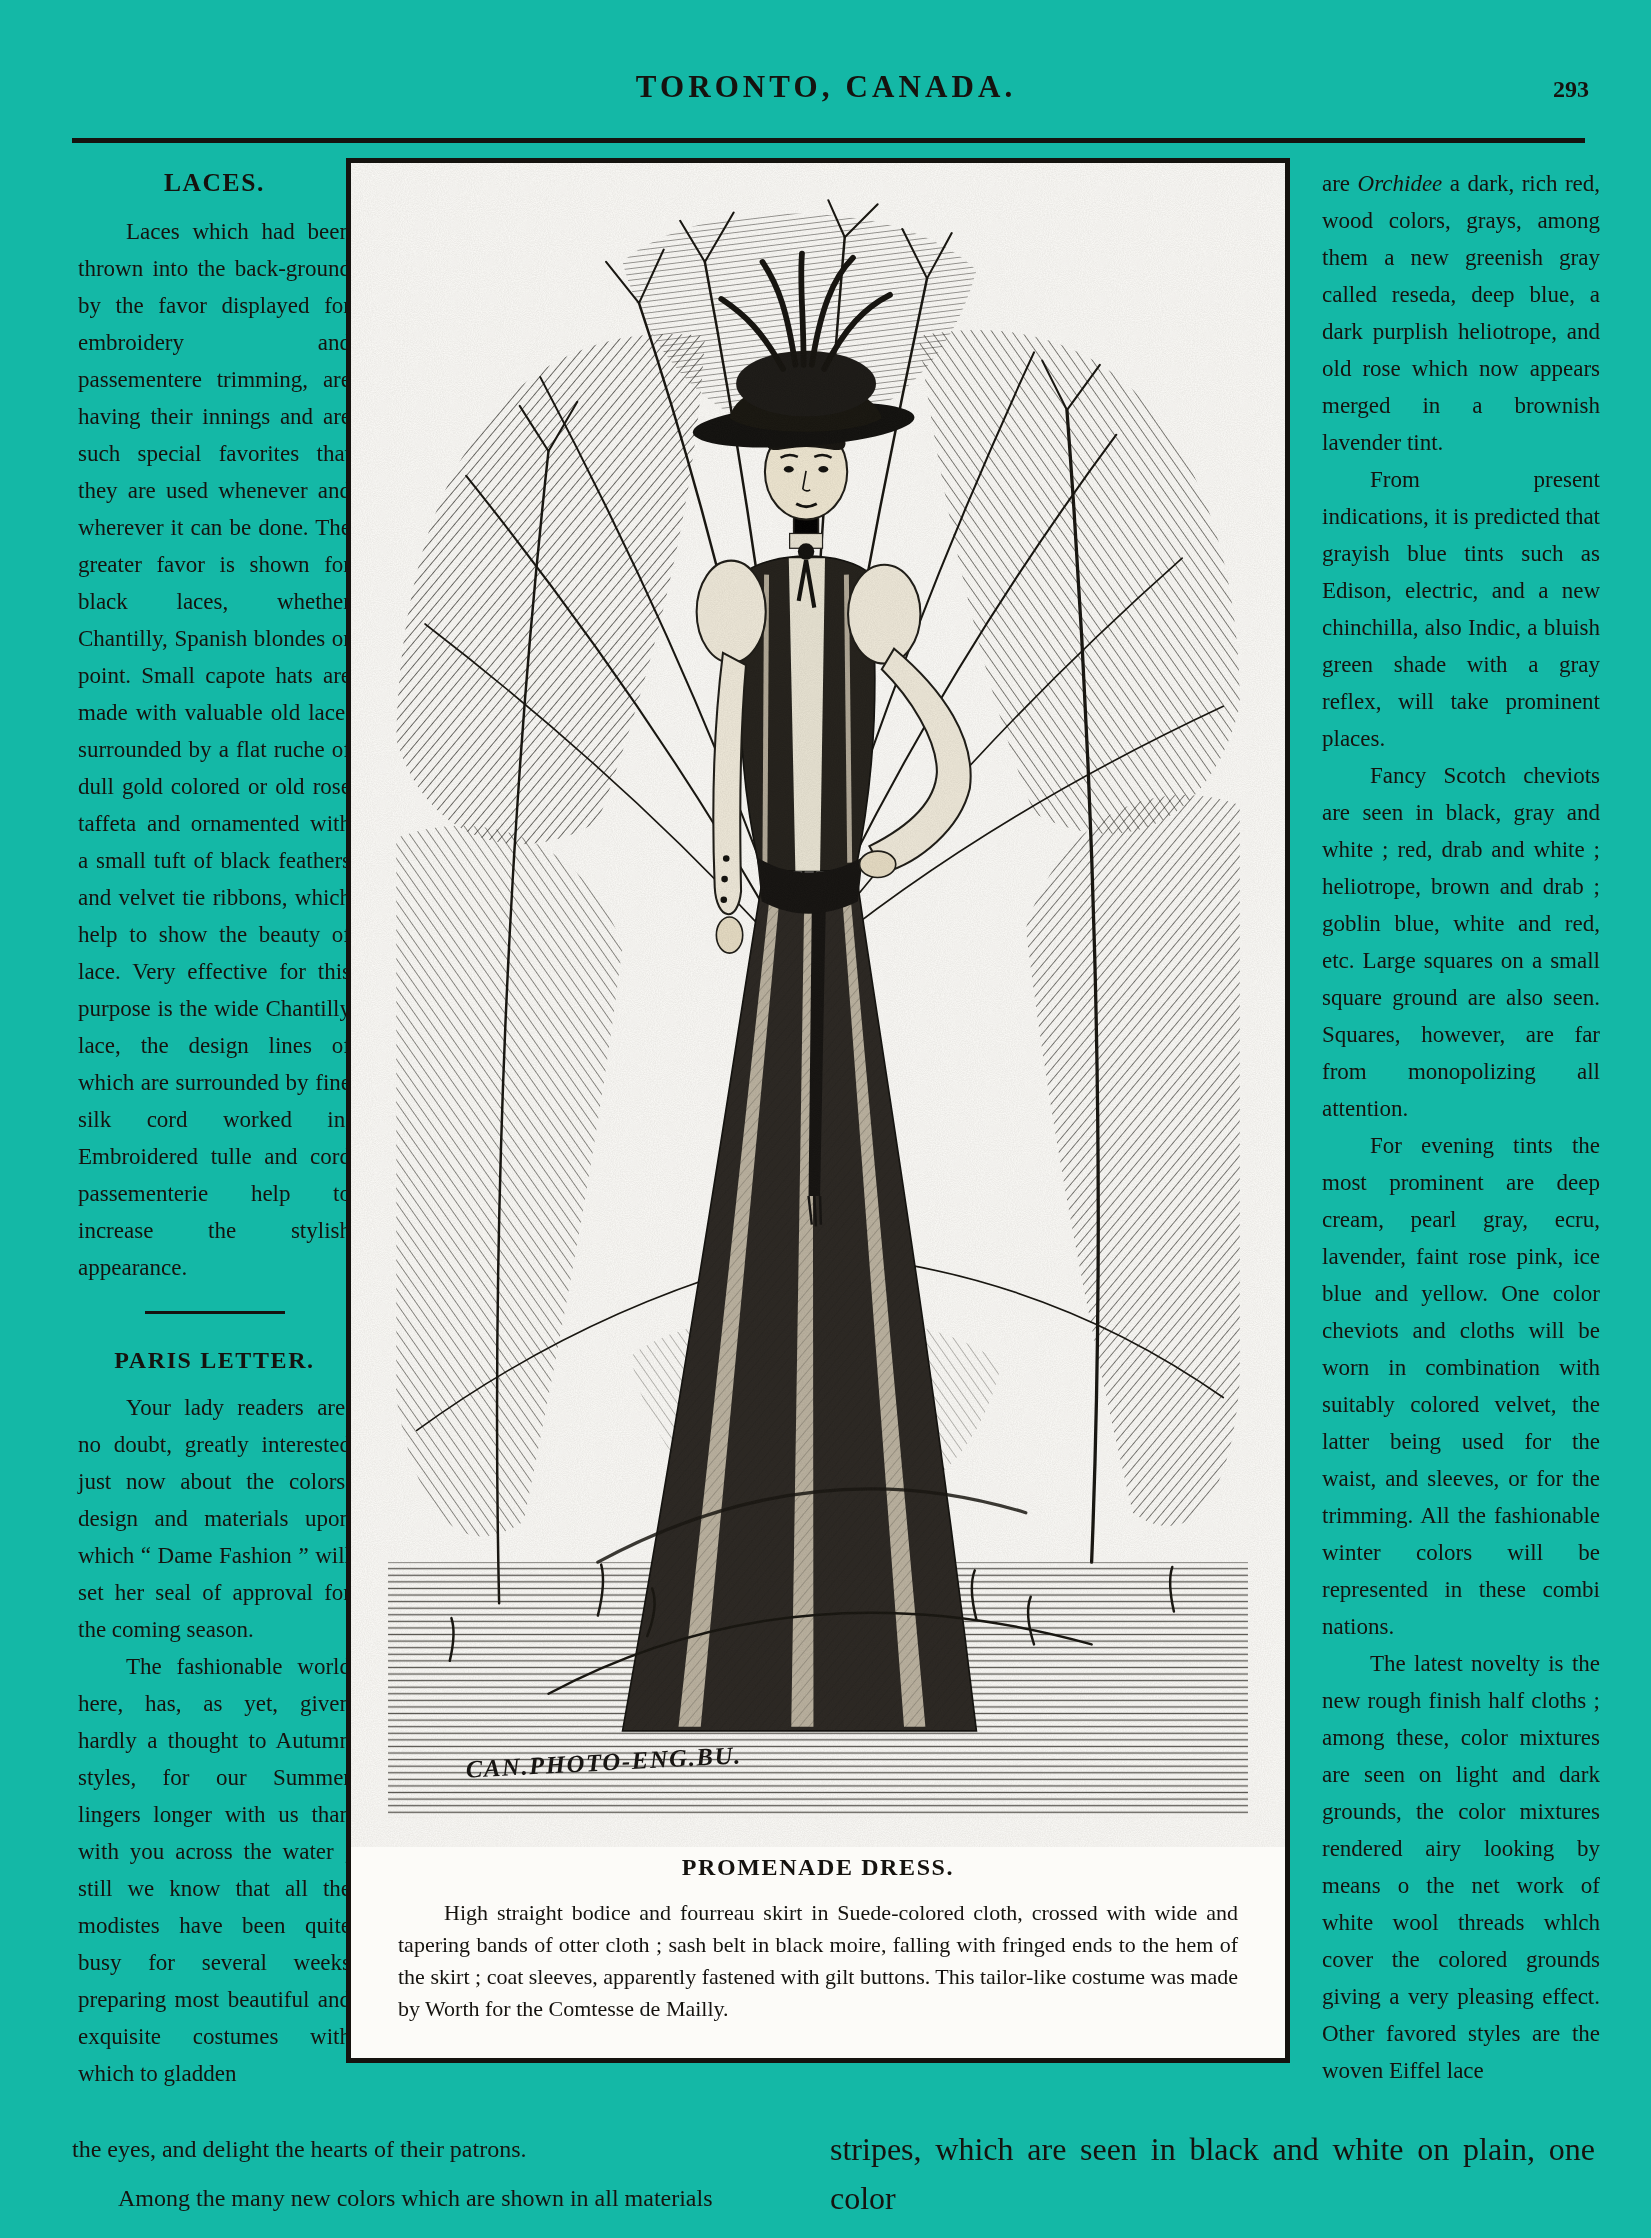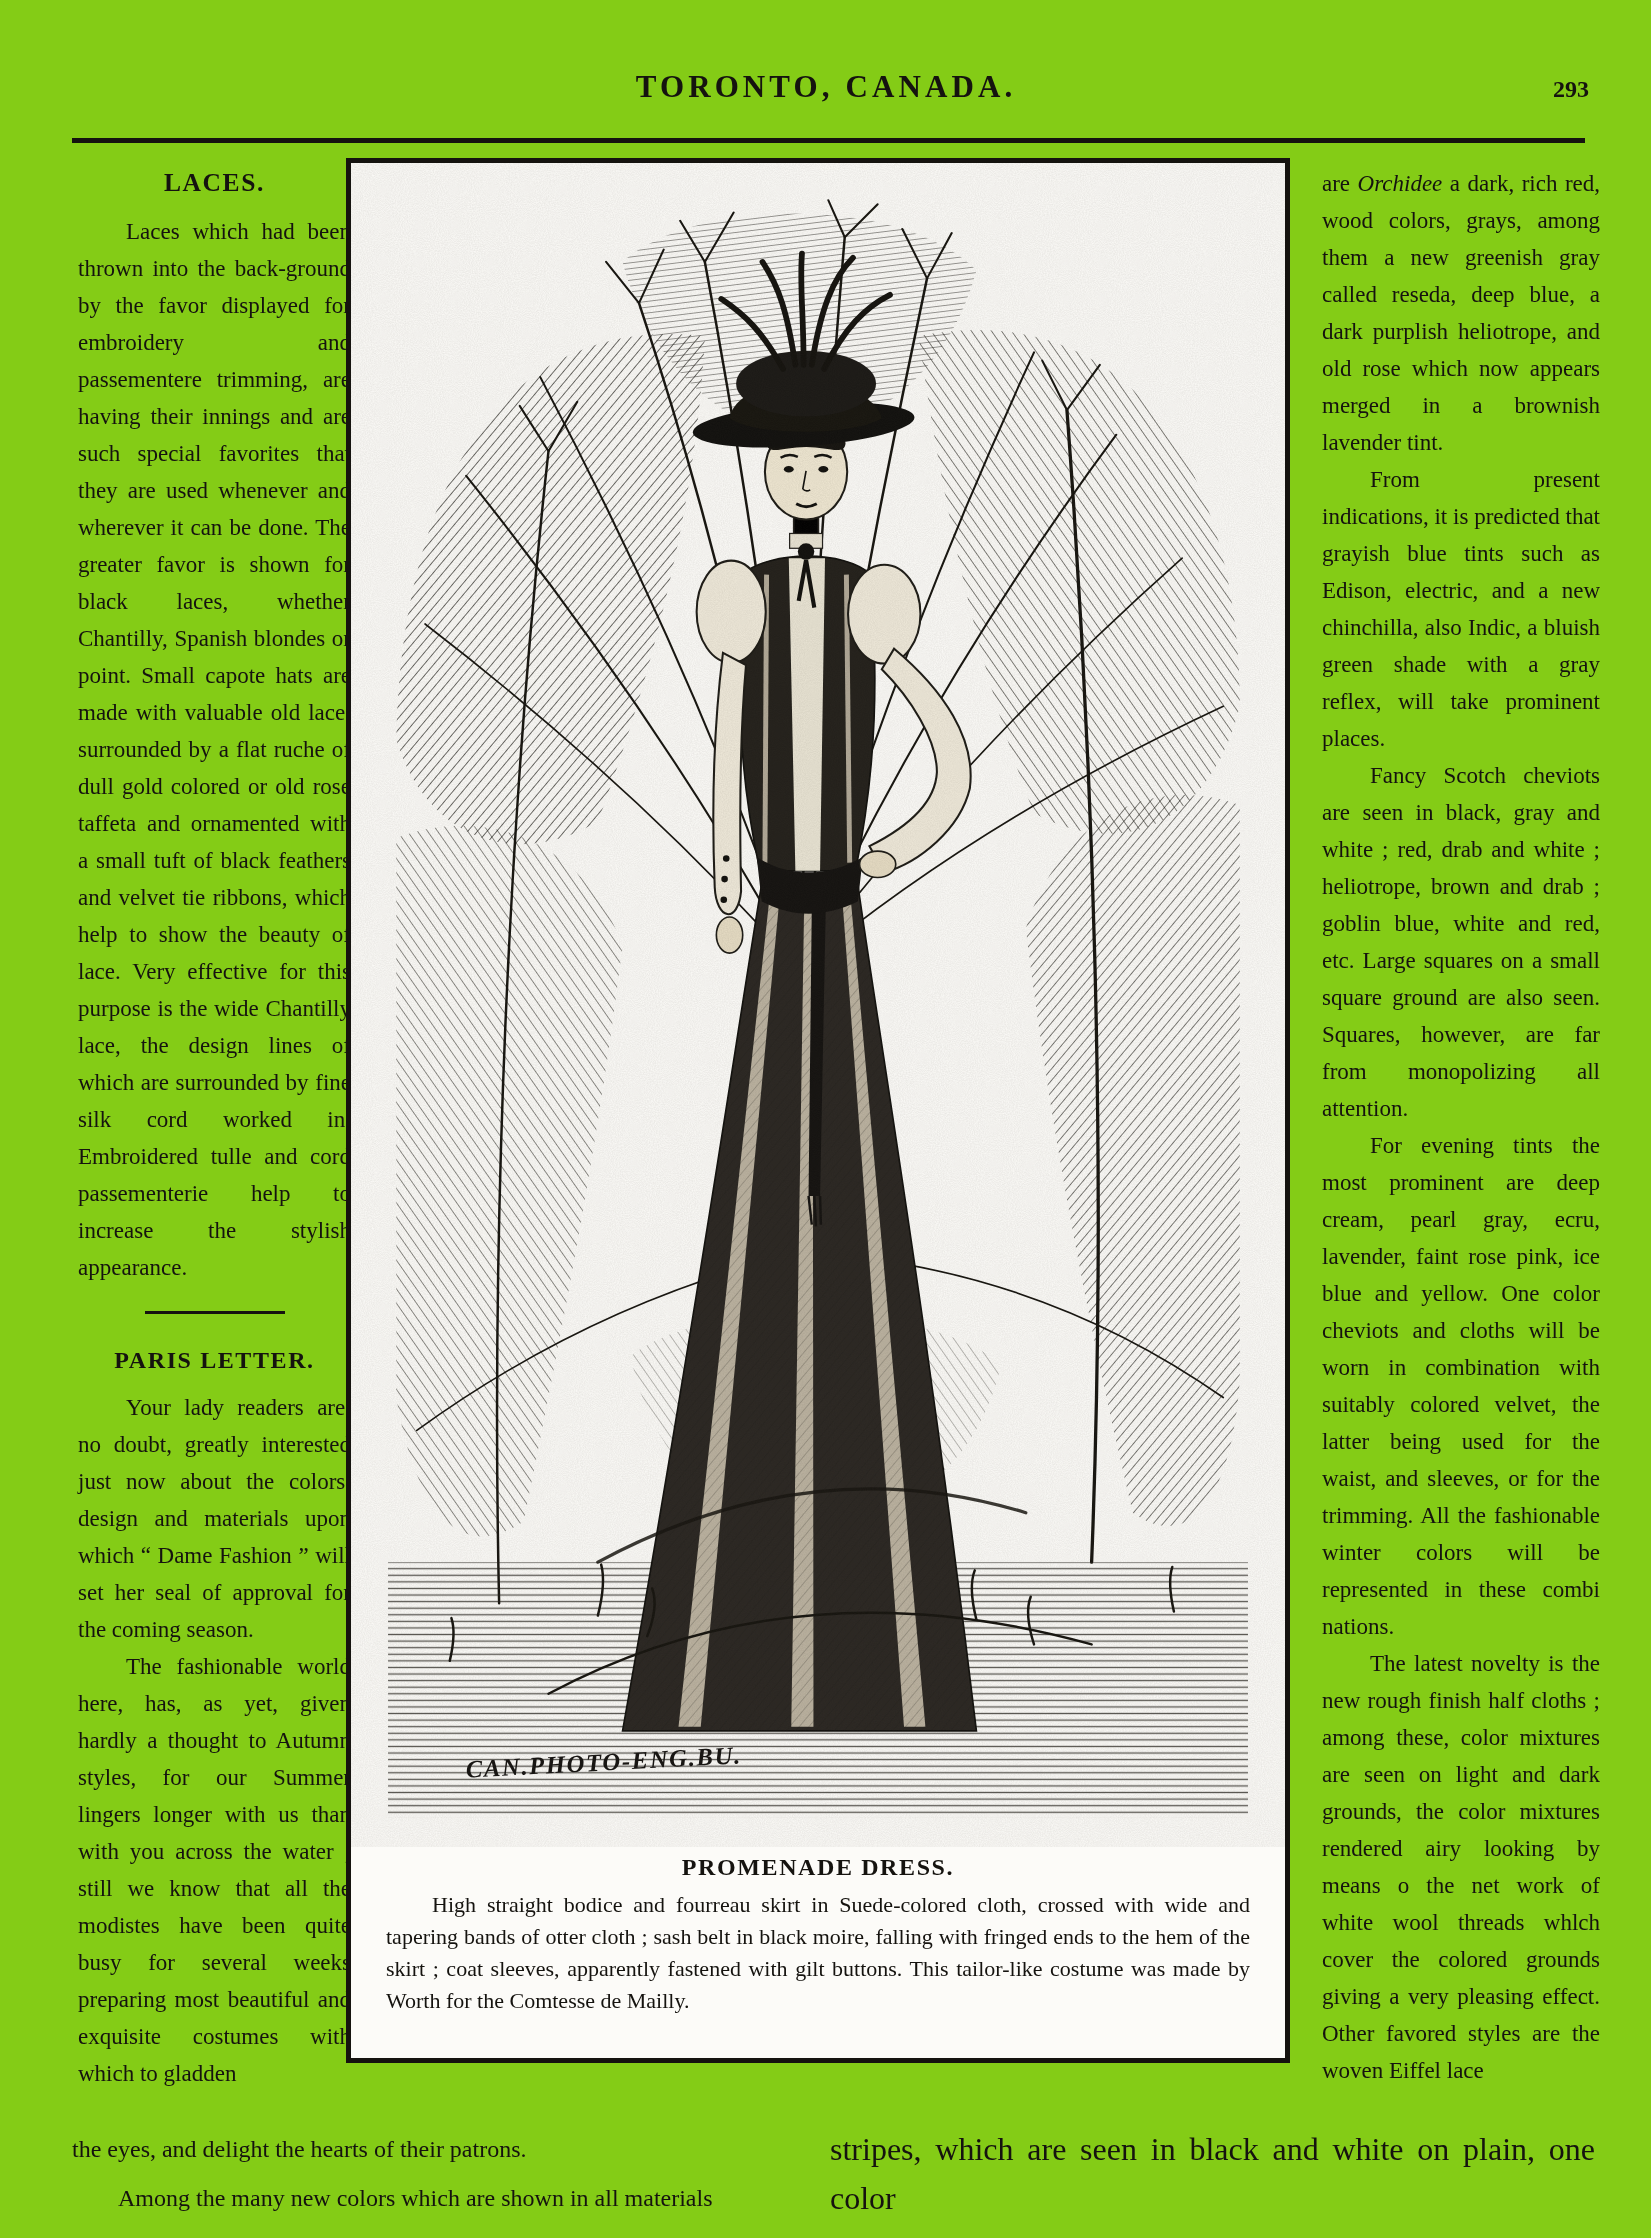--- a/index.html
+++ b/index.html
@@ -1,18 +1,18 @@
 <!DOCTYPE html>
 <html style="font-size:13px"><head>
 <meta charset="utf-8">
 <style>
   html,body { margin:0; padding:0; background:#e8e6e0; }
   .page {
     position:relative; width:1652px; height:2239px; margin:0 auto;
-    background:#84cc16; color:#15130f; overflow:hidden;
+    background:#14b8a6; color:#15130f; overflow:hidden;
     font-family:"Liberation Serif","DejaVu Serif",serif;
   }
   .masthead-title {
     position:absolute; top:69px; left:0; width:100%;
     text-align:center; font-size:31px; font-weight:bold; letter-spacing:4.1px;
   }
   .page-number { position:absolute; top:76px; right:63px; font-size:24px; font-weight:bold; }
   .header-rule { position:absolute; top:138px; left:72px; width:1513px; height:5px; background:#15130f; }
 
   .col { position:absolute; top:165px; font-size:23px; line-height:37px; text-align:justify; }
@@ -32,21 +32,21 @@
   .figure-box {
     position:absolute; left:346px; top:158px; width:944px; height:1905px;
     border:5px solid #15130f; box-sizing:border-box; background:#fcfbf8;
   }
   svg.engraving { display:block; width:934px; height:1684px; }
   .caption-title {
     text-align:center; font-weight:bold; font-size:24px; letter-spacing:1.6px;
     margin:6.6px 0 8.2px 0;
   }
   .caption-body {
-    font-size:22px; line-height:32px; margin:4px; padding:0 31px;
+    font-size:22px; line-height:32px; margin:16px; padding:0 31px;
     text-align:justify; text-indent:46px;
   }
 
   .bottom-left  { position:absolute; left:72px;  top:2125px; width:747px; font-size:24px; line-height:49px; }
   .bottom-left .l2 { text-indent:46px; }
   .bottom-right { position:absolute; left:830px; top:2125px; width:765px; font-size:32px; line-height:49px; }
   .bottom-right .l1 { text-align:justify; text-align-last:justify; }
 </style>
 </head>
 <body>

